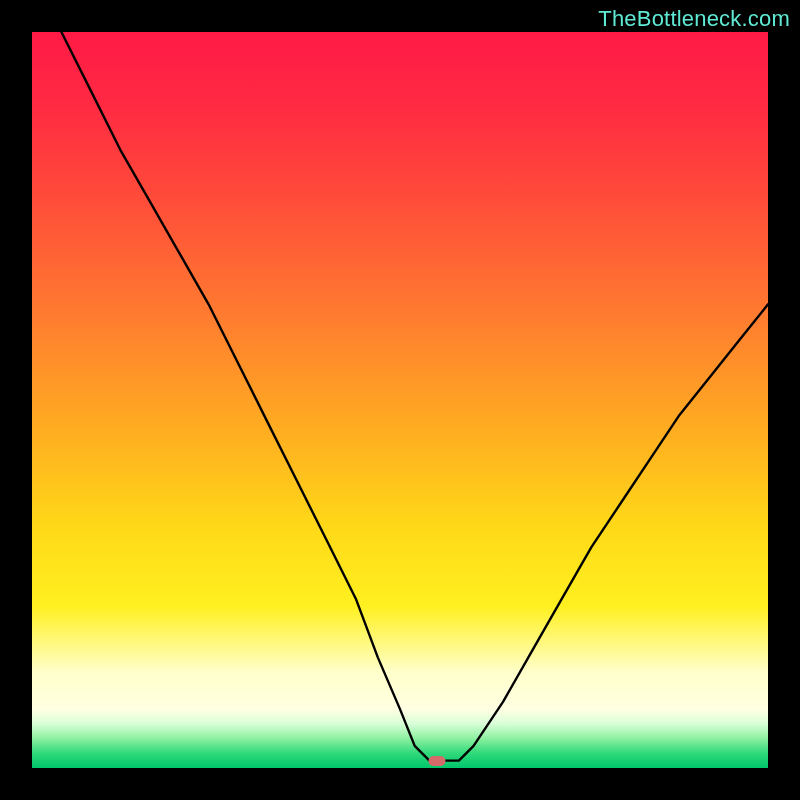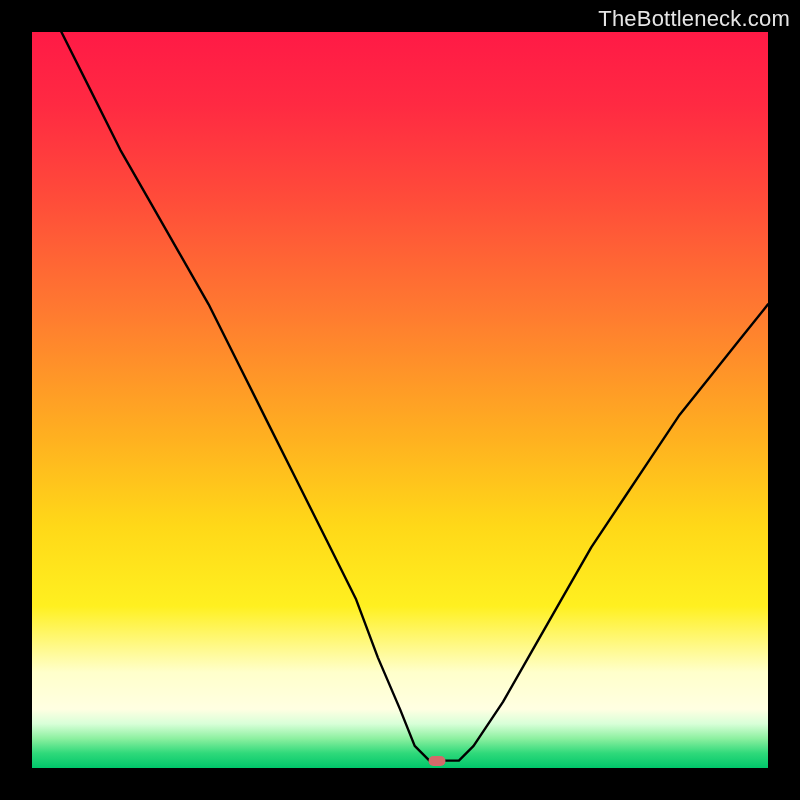--- a/index.html
+++ b/index.html
@@ -54,21 +54,21 @@
     width: 17px;
     height: 10px;
     border-radius: 5px;
     background: #d46a6a;
     transform: translate(-50%, -50%);
   }
   .watermark {
     position: absolute;
     top: 6px;
     right: 10px;
-    color: #e5e5e5;
+    color: #5eead4;
     font-size: 22px;
     font-weight: 500;
     letter-spacing: 0.2px;
     user-select: none;
   }
 </style>
 </head>
 <body>
 
 <div class="frame">

